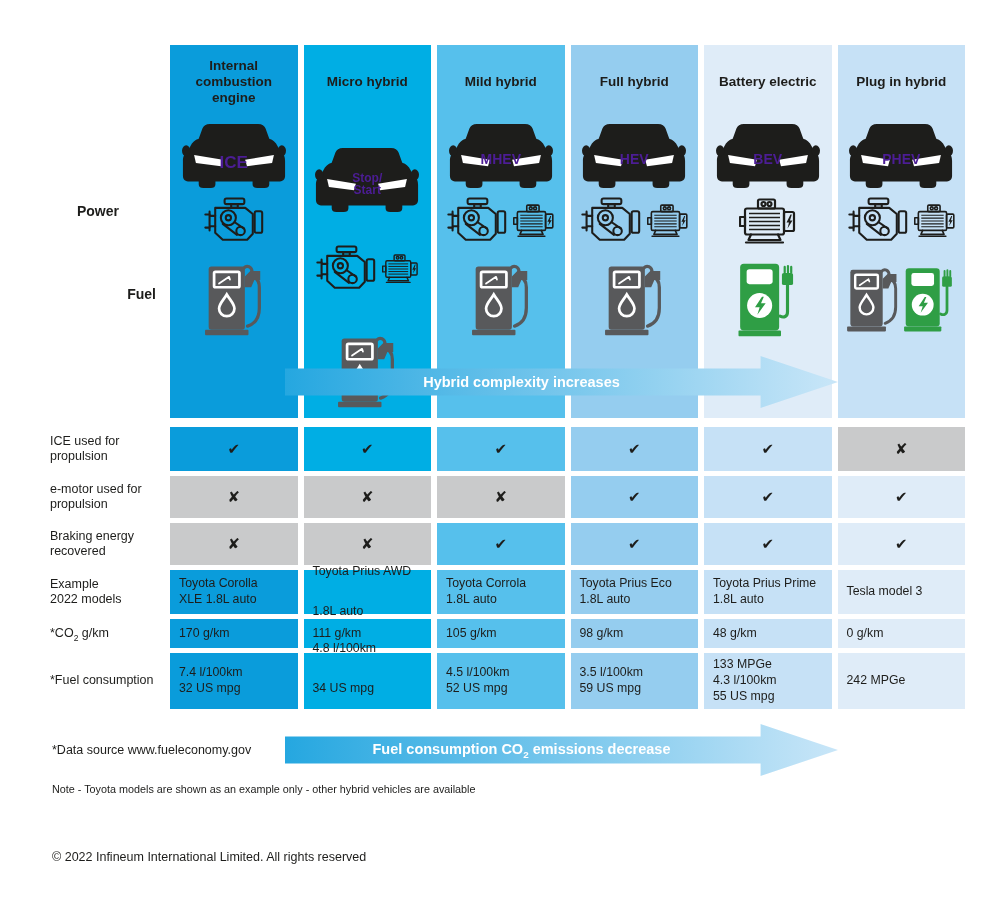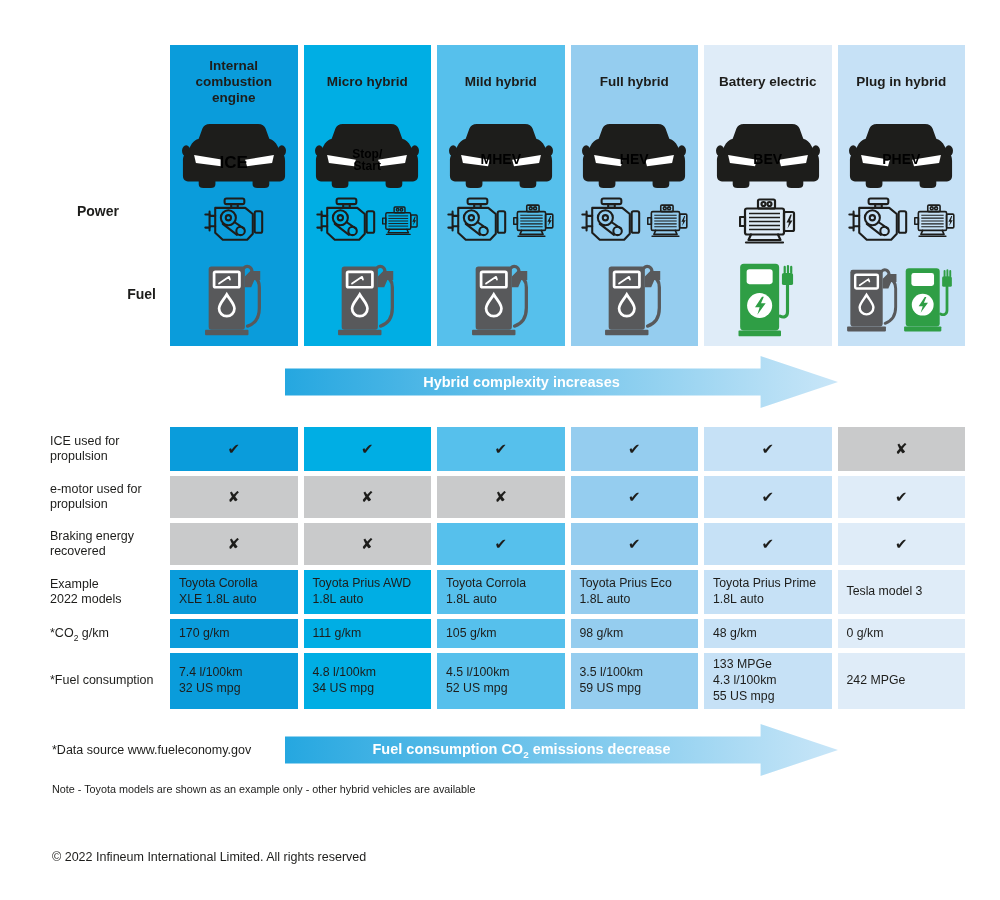--- a/index.html
+++ b/index.html
@@ -3,28 +3,28 @@
 <meta charset="utf-8">
 <style>
   html,body{margin:0;padding:0;background:#fff;}
   #page{position:relative;width:1000px;height:900px;background:#fff;overflow:hidden;
         font-family:"Liberation Sans","DejaVu Sans",sans-serif;color:var(--ink);}
 
   
   #columns{position:absolute;left:170px;top:45px;width:795px;height:285px;
            display:grid;grid-template-columns:repeat(6,1fr);gap:6px;}
   .col{display:flex;flex-direction:column;align-items:stretch;}
-  .bgc1{background:var(--c1);} .bgc2{background:var(--c2);} .bgc3{background:var(--c3);}
+  .bgc1{background:var(--c1);} .bgc2{background:var(--c2);gap:24px;} .bgc3{background:var(--c3);}
   .bgc4{background:var(--c4);} .bgc5{background:var(--c5);} .bgc6{background:var(--c6);}
   .bggray{background:var(--gray);}
   .col-header{height:58px;display:flex;align-items:center;justify-content:center;
               text-align:center;font-weight:bold;font-size:13.5px;line-height:1.18;padding:8px 4px;}
   .col-car{height:72px;position:relative;display:flex;align-items:center;justify-content:center;}
   .car-svg{width:104px;height:65px;display:block;}
-  .car-label{position:absolute;left:0;right:0;top:33px;text-align:center;color:#000000;
+  .car-label{position:absolute;left:0;right:0;top:33px;text-align:center;color:#4c1d95;
              font-weight:bold;line-height:1.02;font-size:14px;}
   .car-label.cl-lg{font-size:17px;top:35px;}
   .car-label.cl-sm{font-size:12px;top:29px;}
   .col-power{height:60px;display:flex;align-items:center;justify-content:center;gap:5px;}
   .col-fuel{height:95px;display:flex;align-items:center;justify-content:center;gap:5px;}
   .icon-engine{width:62px;height:49px;}
   .icon-motor{width:42px;height:34px;}
   .icon-motor.sm{width:37px;height:30px;}
   .icon-motor.lg{width:58px;height:47px;}
   .icon-pump{width:58px;height:76px;}

